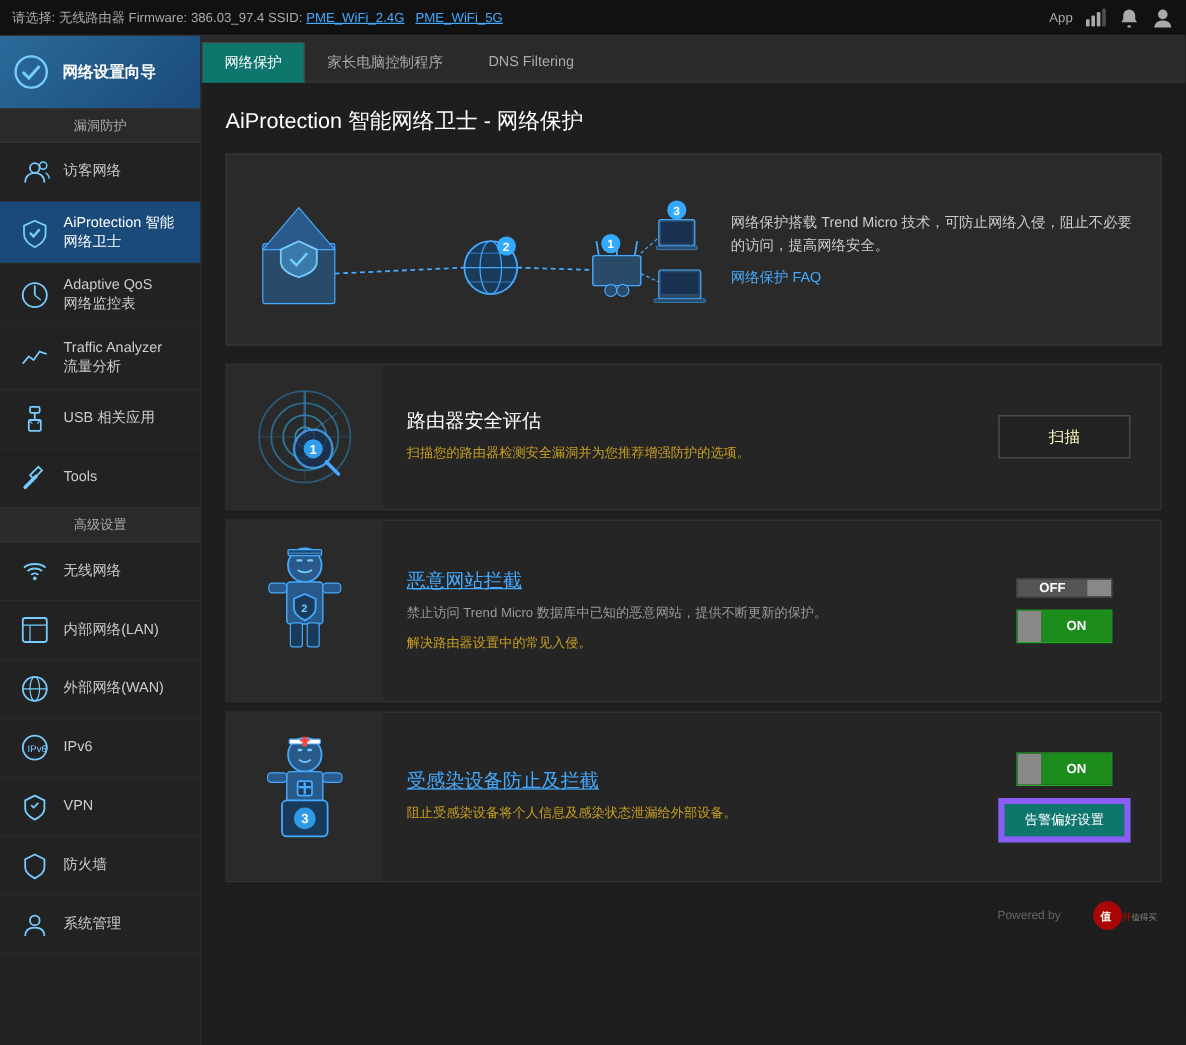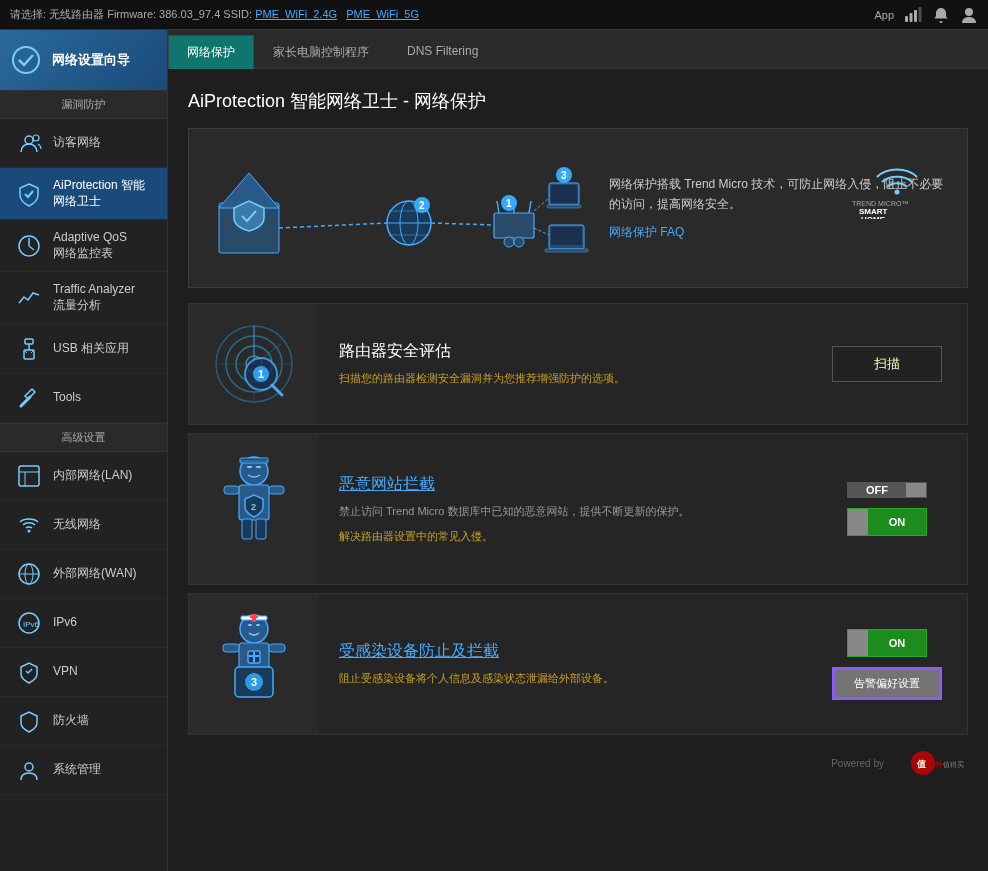--- a/index.html
+++ b/index.html
@@ -71,21 +71,21 @@
     .toggle-switch-on .t-knob { background: #888; width: 20px; height: 100%; }
     .toggle-switch-on .t-on { background: #1c8c1c; color: #fff; font-size: 11px; font-weight: bold; padding: 0 6px; height: 100%; display: flex; align-items: center; flex: 1; justify-content: center; }
 
     
     svg { display: block; }
 
     
     .network-diagram { width: 380px; height: 110px; position: relative; }
 
     
-    .btn-alert { background: #737373; color: #fff; border: 3px solid #8b5cf6; padding: 6px 10px; font-size: 11px; cursor: pointer; width: 110px; }
+    .btn-alert { background: #0f766e; color: #fff; border: 5px solid #8b5cf6; padding: 6px 10px; font-size: 11px; cursor: pointer; width: 110px; }
 
     .feature-title-underline { text-decoration: underline; color: #4af; font-size: 16px; margin-bottom: 8px; cursor: pointer; }
   </style>
 </head>
 <body>
 
 <div class="header">
   <div class="header-info">
     <span>请选择: 无线路由器  Firmware: 386.03_97.4  SSID:</span>
     <a href="#">PME_WiFi_2.4G</a>
@@ -191,38 +191,38 @@
         </svg>
       </div>
       <div class="sidebar-item-label">Tools</div>
     </div>
 
     <div class="sidebar-section-title">高级设置</div>
 
     <div class="sidebar-item">
       <div class="sidebar-item-icon">
         <svg width="26" height="26" viewBox="0 0 26 26" fill="none">
-          <rect x="3" y="3" width="20" height="20" rx="2" stroke="#7cf" stroke-width="1.5" fill="none"></rect>
-          <line x1="3" y1="9" x2="23" y2="9" stroke="#7cf" stroke-width="1"></line>
-          <line x1="9" y1="9" x2="9" y2="23" stroke="#7cf" stroke-width="1"></line>
-        </svg>
-      </div>
-      <div class="sidebar-item-label">内部网络(LAN)</div>
-    </div>
-
-    <div class="sidebar-item">
-      <div class="sidebar-item-icon">
-        <svg width="26" height="26" viewBox="0 0 26 26" fill="none">
           <path d="M4 10 C8 6 18 6 22 10" stroke="#7cf" stroke-width="1.5" fill="none"></path>
           <path d="M7 13 C10 10 16 10 19 13" stroke="#7cf" stroke-width="1.5" fill="none"></path>
           <path d="M10 16 C11.5 14.5 14.5 14.5 16 16" stroke="#7cf" stroke-width="1.5" fill="none"></path>
           <circle cx="13" cy="19" r="1.5" fill="#7cf"></circle>
         </svg>
       </div>
       <div class="sidebar-item-label">无线网络</div>
+    </div>
+
+    <div class="sidebar-item">
+      <div class="sidebar-item-icon">
+        <svg width="26" height="26" viewBox="0 0 26 26" fill="none">
+          <rect x="3" y="3" width="20" height="20" rx="2" stroke="#7cf" stroke-width="1.5" fill="none"></rect>
+          <line x1="3" y1="9" x2="23" y2="9" stroke="#7cf" stroke-width="1"></line>
+          <line x1="9" y1="9" x2="9" y2="23" stroke="#7cf" stroke-width="1"></line>
+        </svg>
+      </div>
+      <div class="sidebar-item-label">内部网络(LAN)</div>
     </div>
 
     <div class="sidebar-item">
       <div class="sidebar-item-icon">
         <svg width="26" height="26" viewBox="0 0 26 26" fill="none">
           <circle cx="13" cy="13" r="10" stroke="#7cf" stroke-width="1.5" fill="none"></circle>
           <ellipse cx="13" cy="13" rx="4" ry="10" stroke="#7cf" stroke-width="1" fill="none"></ellipse>
           <line x1="3" y1="13" x2="23" y2="13" stroke="#7cf" stroke-width="1"></line>
         </svg>
       </div>
@@ -328,34 +328,20 @@
             <line x1="325" y1="58" x2="340" y2="45" stroke="#4af" stroke-width="1" stroke-dasharray="3,2"></line>
             <line x1="325" y1="75" x2="340" y2="82" stroke="#4af" stroke-width="1" stroke-dasharray="3,2"></line>
           </svg>
         </div>
 
         <div class="hero-text">
           <p>网络保护搭载 Trend Micro 技术，可防止网络入侵，阻止不必要的访问，提高网络安全。</p>
           <a href="#">网络保护 FAQ</a>
         </div>
 
-        <div class="hero-logo">
-          <svg width="100" height="70" viewBox="0 0 100 70">
-
-            <path d="M30 28 C40 18 60 18 70 28" stroke="#7cf" stroke-width="2" fill="none"></path>
-            <path d="M35 33 C42 26 58 26 65 33" stroke="#7cf" stroke-width="2" fill="none"></path>
-            <path d="M40 38 C45 33 55 33 60 38" stroke="#7cf" stroke-width="2" fill="none"></path>
-            <circle cx="50" cy="43" r="2.5" fill="#7cf"></circle>
-
-            <text x="5" y="57" fill="#aaa" font-size="7" font-family="Arial">TREND MICRO™</text>
-            <text x="12" y="65" fill="#fff" font-size="8" font-family="Arial" font-weight="bold">SMART</text>
-            <text x="14" y="73" fill="#fff" font-size="8" font-family="Arial" font-weight="bold">HOME</text>
-            <text x="8" y="81" fill="#fff" font-size="8" font-family="Arial" font-weight="bold">NETWORK</text>
-          </svg>
-        </div>
       </div>
 
       <div class="feature-section">
         <div class="feature-icon-area">
           <svg width="90" height="90" viewBox="0 0 90 90" fill="none">
 
             <circle cx="45" cy="45" r="38" stroke="#2a5a7a" stroke-width="1.5" fill="none"></circle>
             <circle cx="45" cy="45" r="28" stroke="#2a6a8a" stroke-width="1.5" fill="none"></circle>
             <circle cx="45" cy="45" r="18" stroke="#2a7a9a" stroke-width="1.5" fill="none"></circle>
             <circle cx="45" cy="45" r="8" stroke="#3a8aaa" stroke-width="1.5" fill="none"></circle>

